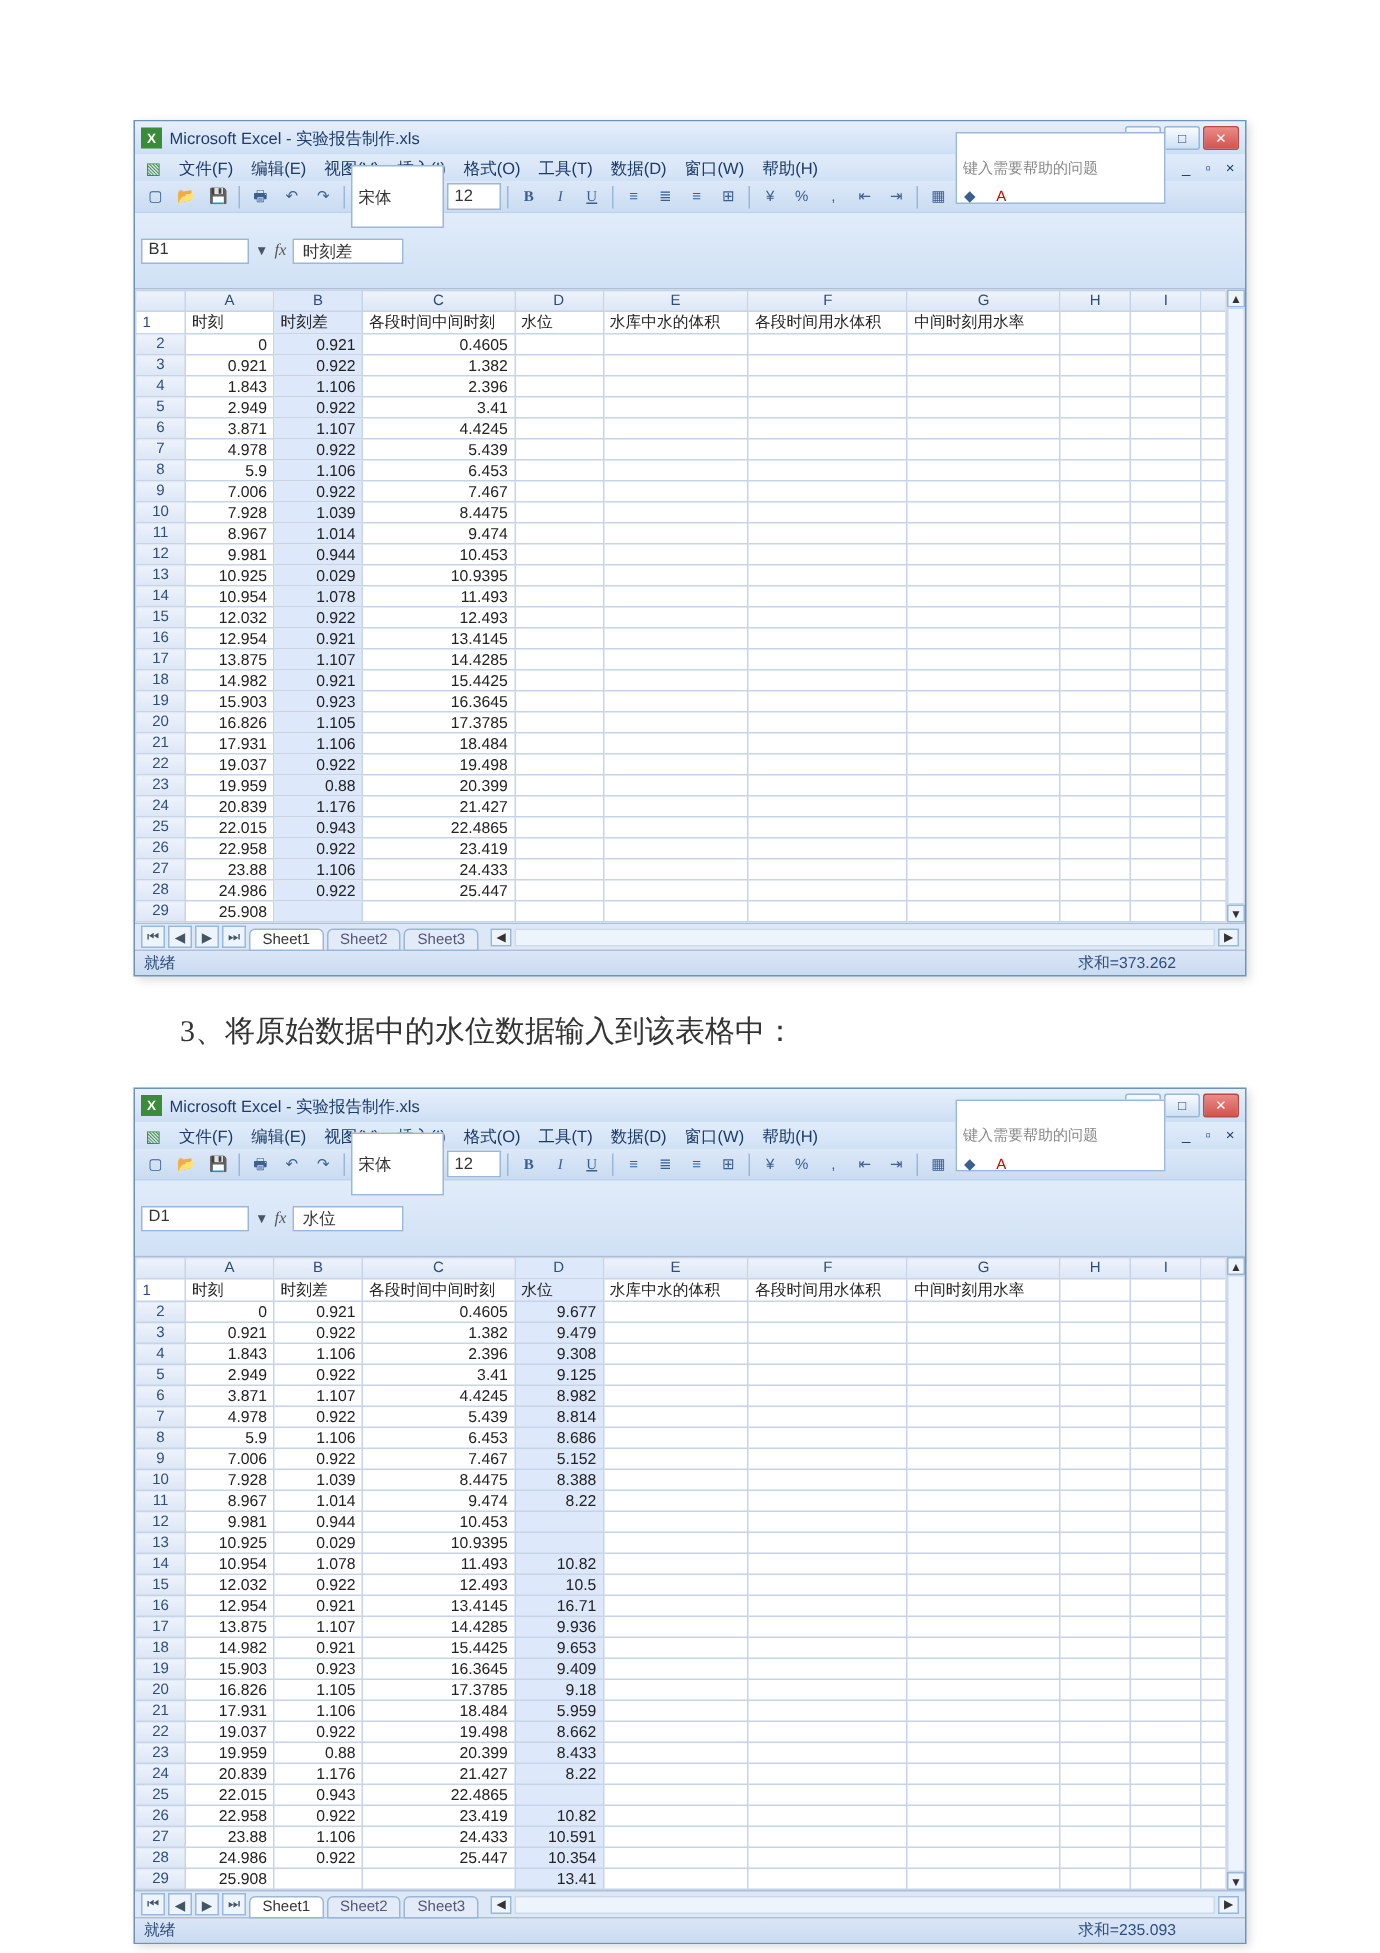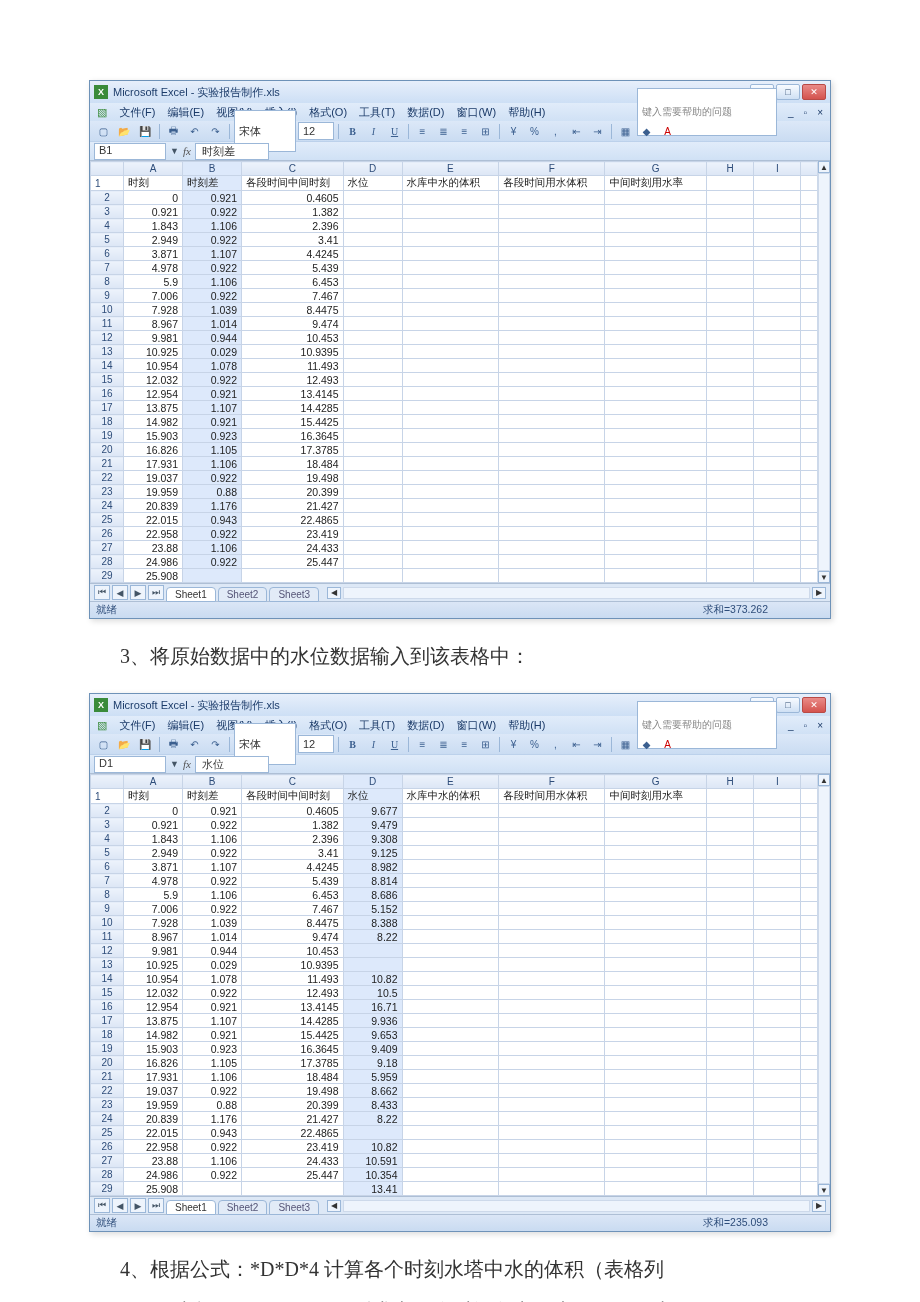--- a/index.html
+++ b/index.html
@@ -101,21 +101,21 @@
     min-width: 52px;
   }
   .sizebox { border: 1px solid #9bb7d8; background:#fff; height:16px; width:26px; padding:0 4px; font-size:11px; display:flex; align-items:center; }
   .tbtn.b { font-weight: bold; font-family: "Times New Roman", serif;}
   .tbtn.i { font-style: italic; font-family: "Times New Roman", serif;}
   .tbtn.u { text-decoration: underline; font-family: "Times New Roman", serif;}
   .namebox-row {
     height: 18px;
     background: linear-gradient(#e1ecfa,#d0e1f5);
     display: flex; align-items: center;
-    padding: 0 4px;
+    padding: 16px 4px;
     gap: 4px;
     border-top: 1px solid #bcd1eb;
   }
   .namebox {
     width: 62px; height: 15px;
     background: #fff; border: 1px solid #9bb7d8;
     font-size: 11px; padding: 0 4px;
   }
   .fx { font-style: italic; font-family: "Times New Roman", serif; font-size:11px; color:#555; }
   .formulabar {
@@ -202,21 +202,21 @@
   .scrolltrack { flex:1; height:10px; background:#eef4fc; border:1px solid #cdd9ea; }
   .statusbar {
     height: 16px;
     background: linear-gradient(#dbe6f6,#c9dbf1);
     display: flex; align-items: center;
     font-size: 10.5px;
     padding: 0 6px;
     color:#2e4d7a;
     border-top:1px solid #aebfd5;
   }
-  .statusbar .sumtxt { margin-left: auto; margin-right: 56px; }
+  .statusbar .sumtxt { margin-left: auto; margin-right: 40px; }
   .vscroll {
     position:absolute;
     right:0; top:0; bottom:0;
     width:12px;
     background:#eef4fc;
     border-left:1px solid #cdd9ea;
     display:flex; flex-direction:column;
   }
   .vscroll .scrollbtn { width:auto; }
   .vscroll .scrolltrack { flex:1; }

